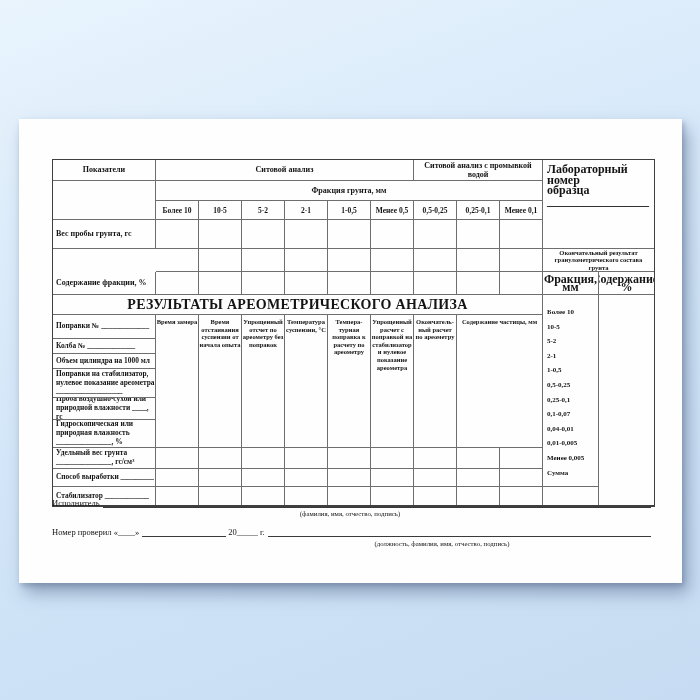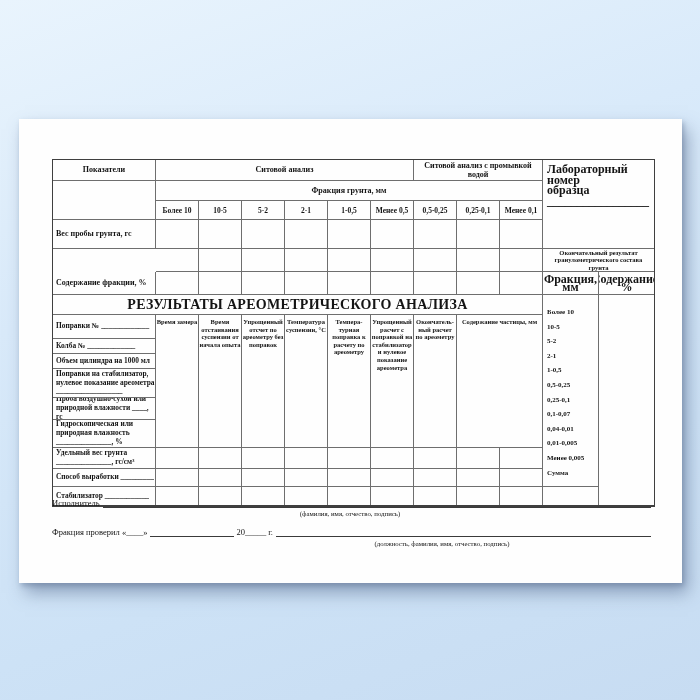--- a/index.html
+++ b/index.html
@@ -185,20 +185,20 @@
       </div>
     </div>
 
     <div class="sig" style="left:33px;top:379px;width:601px;">
       <span>Исполнитель</span>
       <span class="fill grow"></span>
     </div>
     <div class="cap" style="left:131px;top:391px;">(фамилия, имя, отчество, подпись)</div>
 
     <div class="sig" style="left:33px;top:408px;width:601px;">
-      <span>Фракция проверил «____»</span>
+      <span>Номер проверил «____»</span>
       <span class="fill w84"></span>
       <span>20_____ г.</span>
       <span class="fill grow"></span>
     </div>
     <div class="cap" style="left:223px;top:421px;">(должность, фамилия, имя, отчество, подпись)</div>
   </div>
 </div>
 
 </body></html>

